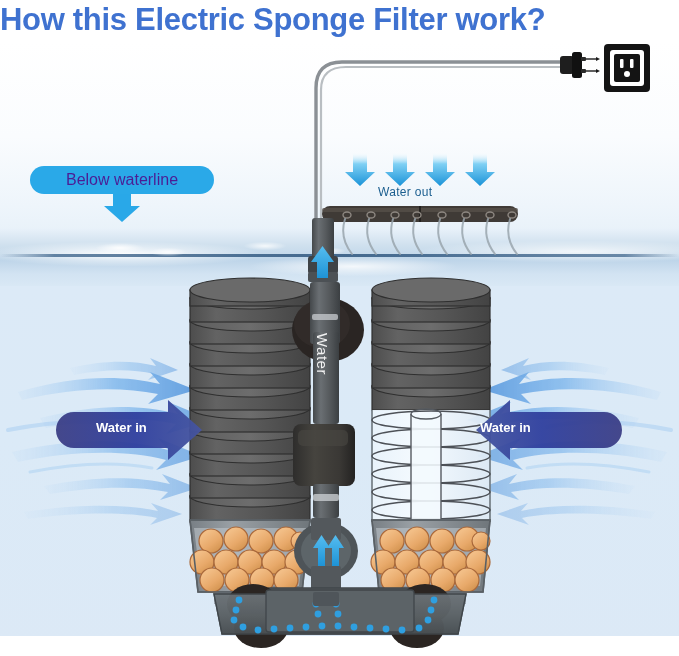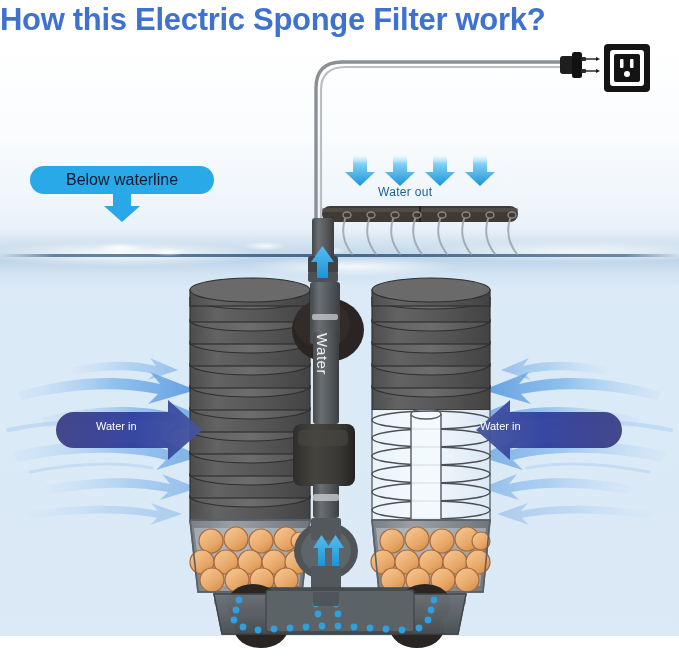--- a/index.html
+++ b/index.html
@@ -75,45 +75,46 @@
     background:#ffffff;
   }
 
   
   #badge-below {
     position: absolute;
     left: 30px; top: 166px;
     width: 184px; height: 28px;
     border-radius: 14px;
     background: #2aa9e8;
-    color: #0f172a;
+    color: #4c1d95;
     font-size: 16px;
     text-align: center;
     line-height: 28px;
     z-index: 35;
   }
 
   
   #waterout-label {
     position:absolute;
     left: 378px; top: 185px;
     font-size: 12px;
     color: #1b5e8f;
     letter-spacing: .3px;
     z-index: 34;
   }
 
   
   .waterin-wrap { position:absolute; z-index: 33; }
   .waterin-text {
     position:absolute;
-    font-size: 11px;
+    font-size: 13px;
     color: #ffffff;
     white-space: nowrap;
     top: 10px;
+    font-weight: bold;
   }
   #waterin-left { left: 70px; top: 410px; width: 160px; height: 40px; }
   #waterin-left .waterin-text { left: 26px; }
   #waterin-right { left: 460px; top: 410px; width: 160px; height: 40px; }
   #waterin-right .waterin-text { left: 20px; }
 
   
   #riser-label {
     position:absolute;
     left: 313px; top: 333px;

